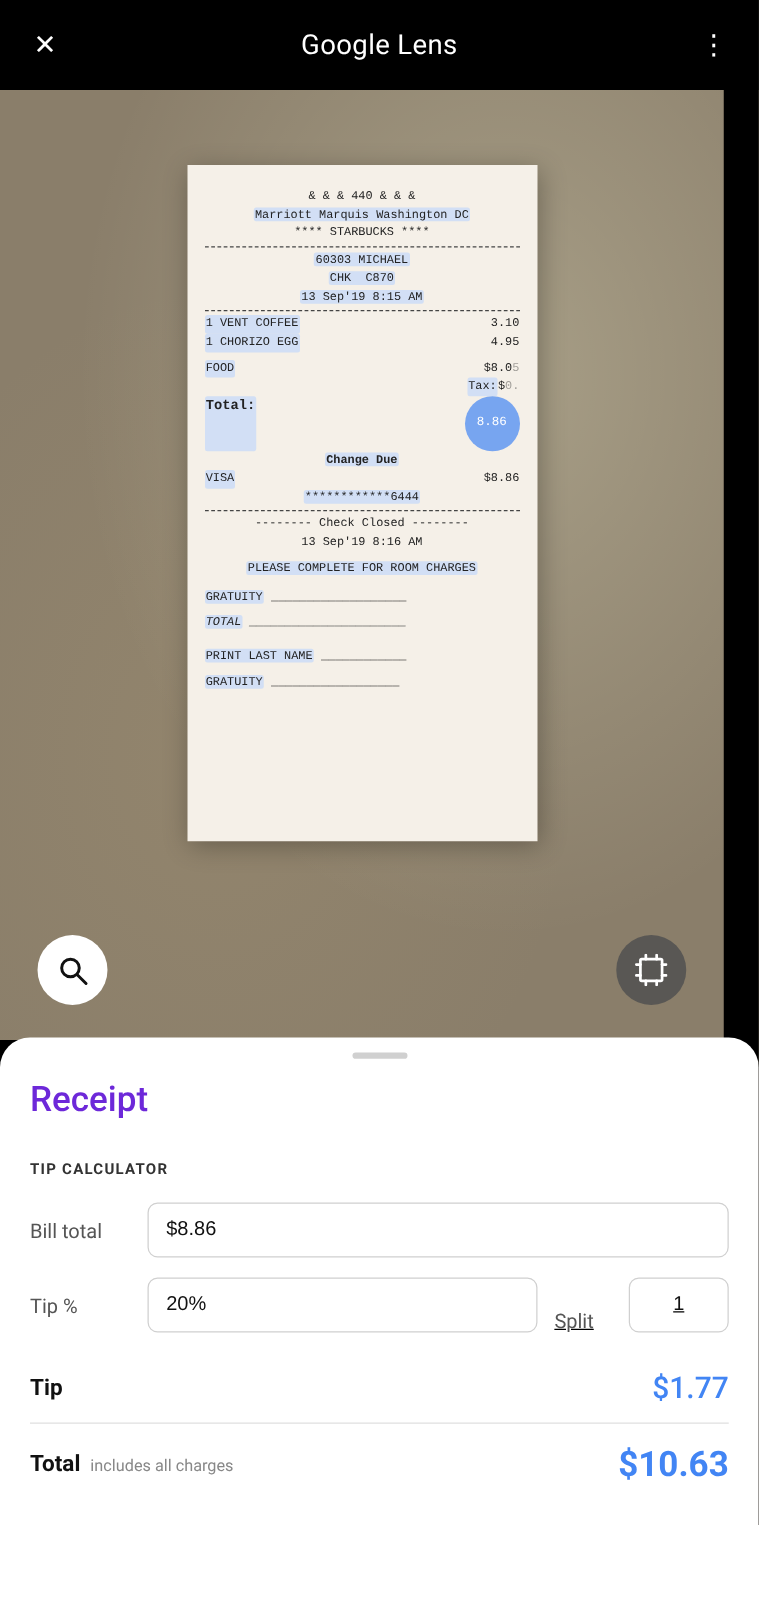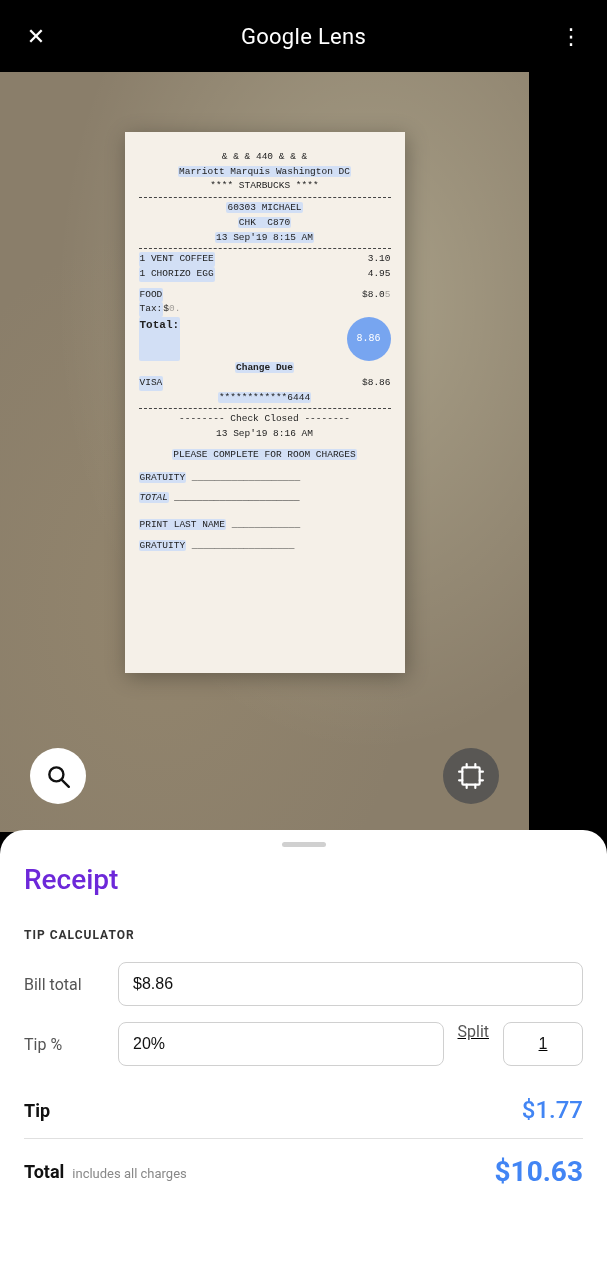--- a/index.html
+++ b/index.html
@@ -45,21 +45,21 @@
       display: flex;
       align-items: center;
       justify-content: center;
     }
 
     
     .camera-area {
       position: absolute;
       top: 72px;
       left: 0;
-      width: 529px;
+      width: 579px;
       height: 760px;
       background: #8a7e6a;
       overflow: hidden;
     }
 
     
     .receipt-container {
       position: absolute;
       top: 60px;
       left: 50%;
@@ -181,22 +181,22 @@
       padding: 12px 14px;
       font-size: 16px;
       color: #111;
       background: #fff;
       outline: none;
       flex: 1;
     }
 
     .split-group {
       display: flex;
-      align-items: flex-start;
-      gap: 14px;
+      align-items: flex-end;
+      gap: 28px;
       margin-left: auto;
       text-decoration: underline;
     }
 
     .split-label {
       font-size: 16px;
       color: #555;
     }
 
     .split-input {
@@ -304,21 +304,21 @@
       <span class="line" style="text-align:left; display:flex; justify-content:space-between;gap:23px;">
         <span class="receipt-highlighted">1 VENT COFFEE</span><span>3.10</span>
       </span>
       <span class="line" style="text-align:left; display:flex; justify-content:space-between;">
         <span class="receipt-highlighted">1 CHORIZO EGG</span><span>4.95</span>
       </span>
       <div style="height:6px;"></div>
       <span class="line" style="display:flex; justify-content:space-between;">
         <span class="receipt-highlighted">FOOD</span><span>$8.0<span style="opacity:0.4">5</span></span>
       </span>
-      <span class="line" style="display:flex; justify-content:flex-start;">
+      <span class="line" style="display:flex; justify-content:flex-end;">
         <span class="receipt-highlighted">Tax:</span><span>$<span style="opacity:0.4">0.</span></span>
       </span>
       <span class="line" style="display:flex; justify-content:space-between; font-size:11px;">
         <strong class="receipt-highlighted">Total:</strong>
         <span style="background:rgba(66,133,244,0.7); border-radius:50%; width:44px; height:44px; display:inline-flex; align-items:center; justify-content:center; color:#fff; font-size:10px;">8.86</span>
       </span>
       <span class="line"><strong class="receipt-highlighted">Change Due</strong></span>
       <span class="line" style="display:flex; justify-content:space-between;">
         <span class="receipt-highlighted">VISA</span><span>$8.86</span>
       </span>

